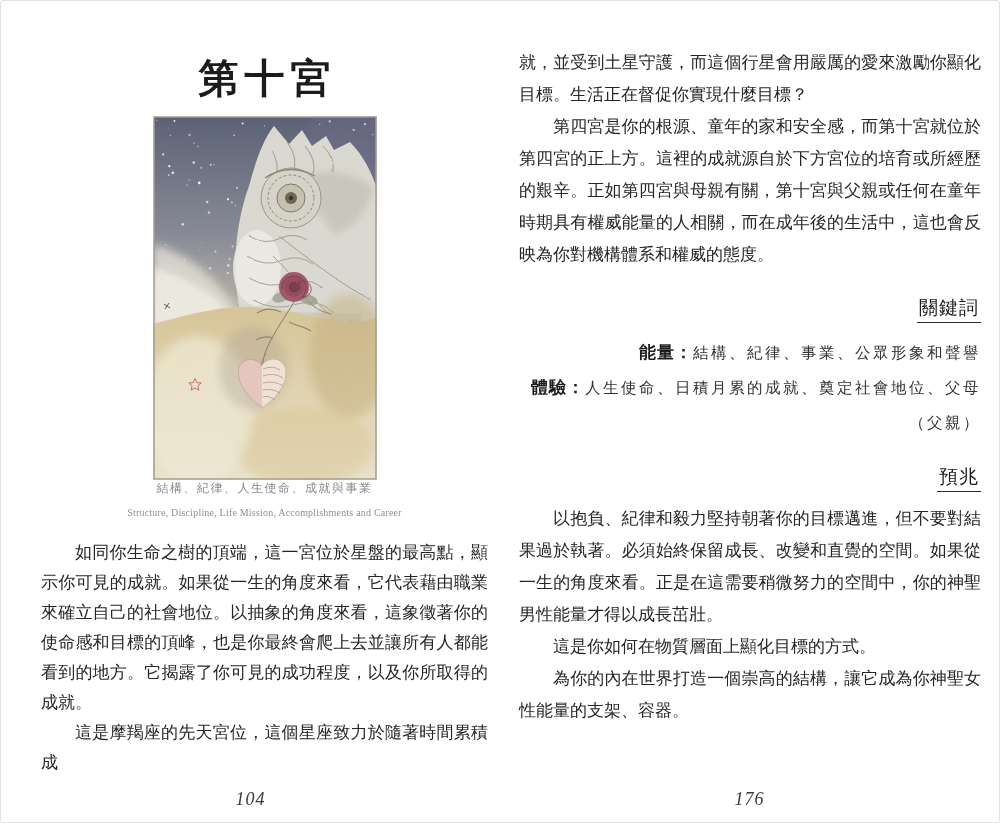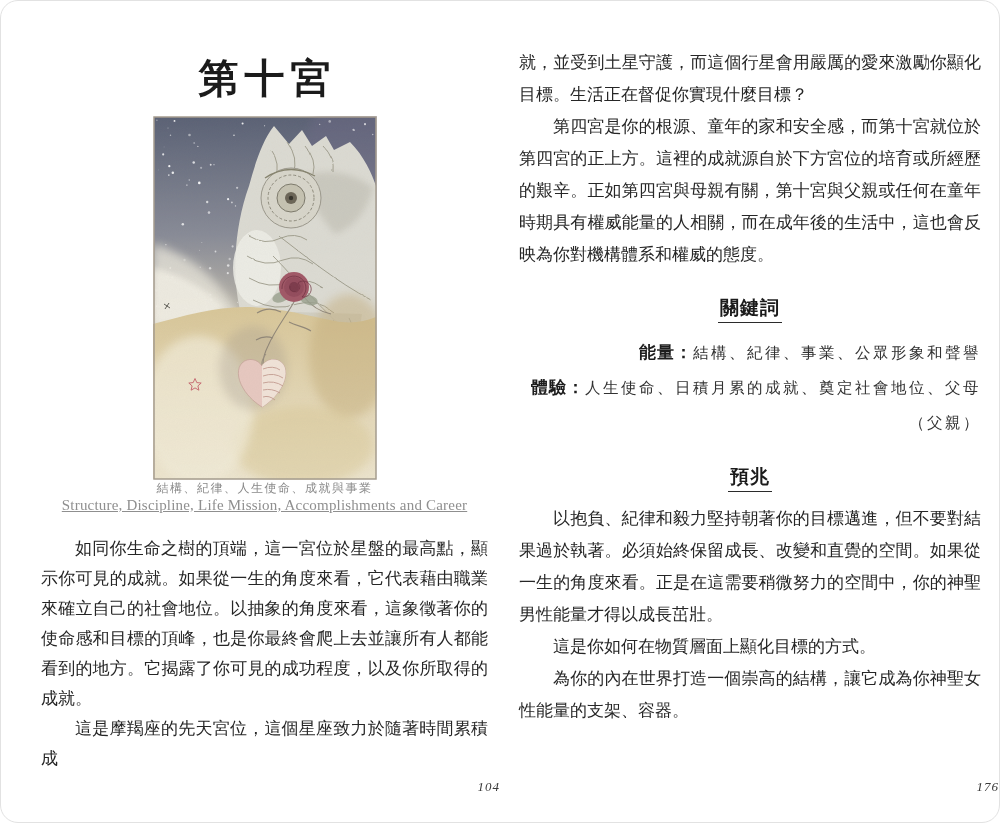--- a/index.html
+++ b/index.html
@@ -1,54 +1,54 @@
 <!DOCTYPE html>
 <html style="--ill-sky1: #5a6175; --ill-sky2: #888b97; --ill-skyEdge: #c7c0ae; --ill-snow: #eae7dc; --ill-sand1: #d8c698; --ill-sand2: #ece4cd; --ill-sandDark: #c3ab77; --ill-owl: #dcdbd3; --ill-owlLine: #93917f; --ill-owlShade: #b6b4a7; --ill-rose: #a05766; --ill-roseDark: #7c3a4b; --ill-leaf: #99a08d; --ill-branch: #8a8174; --ill-heart: #e7c8c0; --ill-heartLight: #f1e3d8; --ill-heartRib: #c0978c; --ill-redStar: #c4606a; --ill-frame: #a59c8e;"><head>
 <meta charset="utf-8">
 <style>
   html,body{margin:0;padding:0;background:#fff;}
   body{width:1002px;height:825px;overflow:hidden;
        font-family:"Liberation Serif","DejaVu Serif",serif;color:#262626;}
   .sheet{position:relative;width:1000px;height:823px;border:1px solid #e2e2e2;
-         border-radius:18px;background:#fff;box-sizing:border-box;overflow:hidden;}
+         border-radius:3px;background:#fff;box-sizing:border-box;overflow:hidden;}
   .spread{display:flex;width:100%;height:100%;}
   .page{position:relative;width:50%;height:100%;box-sizing:border-box;}
 
   
   .page-left{padding:0 12px 0 40px;}
   .title{margin:54px 0 0 0;text-align:center;font-size:40px;font-weight:700;
          letter-spacing:6px;text-indent:6px;color:#1b1b1b;line-height:1.2;}
   .subtitle{margin-top:2px;text-align:center;font-size:20px;letter-spacing:2px;
             color:#8c8c8c;font-weight:600;}
   .figure{width:224px;margin:13px auto 0 auto;}
   .figure svg{display:block;}
   .caption-zh{text-align:center;font-size:12px;letter-spacing:1.5px;
               color:#8a8a8a;}
-  .caption-en{margin-top:0;text-align:center;font-size:15px;color:#8f8f8f;
-              letter-spacing:.2px;text-decoration:underline;}
+  .caption-en{margin-top:10px;text-align:center;font-size:10px;color:#8f8f8f;
+              letter-spacing:.2px;}
   .body-l{margin-top:20px;font-size:17px;line-height:30px;text-align:justify;}
   .body-l p{margin:0;text-indent:2em;}
 
   
   .page-right{padding:46px 18px 0 19px;}
   .body-r{font-size:17px;line-height:32px;text-align:justify;}
   .body-r p{margin:0;text-indent:2em;}
   .body-r p.no-indent{text-indent:0;}
-  .sec-heading{margin:24px 0 0 0;text-align:center;font-size:19px;font-weight:700;
+  .sec-heading{margin:24px 0 0 0;text-align:right;font-size:19px;font-weight:400;
                color:#1b1b1b;line-height:26px;}
   .sec-heading span{border-bottom:1.5px solid #2b2b2b;padding:0 2px 4px 2px;
                     letter-spacing:1px;}
   .kw-line{margin:0;font-size:17px;line-height:35px;text-align:right;}
   .kw-line:first-of-type{margin-top:14px;}
   .kw-label{font-weight:700;letter-spacing:1px;color:#1e1e1e;}
   .kw-value{font-size:15.5px;letter-spacing:2.5px;color:#323232;}
   .omen-body{margin-top:13px;}
 
-  .page-number{position:absolute;bottom:27px;left:0;width:100%;text-align:right;
-               font-size:13px;font-style:italic;color:#3a3a3a;letter-spacing:1px;}
+  .page-number{position:absolute;bottom:12px;left:0;width:100%;text-align:center;
+               font-size:18px;font-style:italic;color:#3a3a3a;letter-spacing:1px;}
 </style>
 </head>
 <body>
 
 <div class="sheet">
   <div class="spread">
 
     <div class="page page-left">
       <h1 class="title">第十宮</h1>
 

